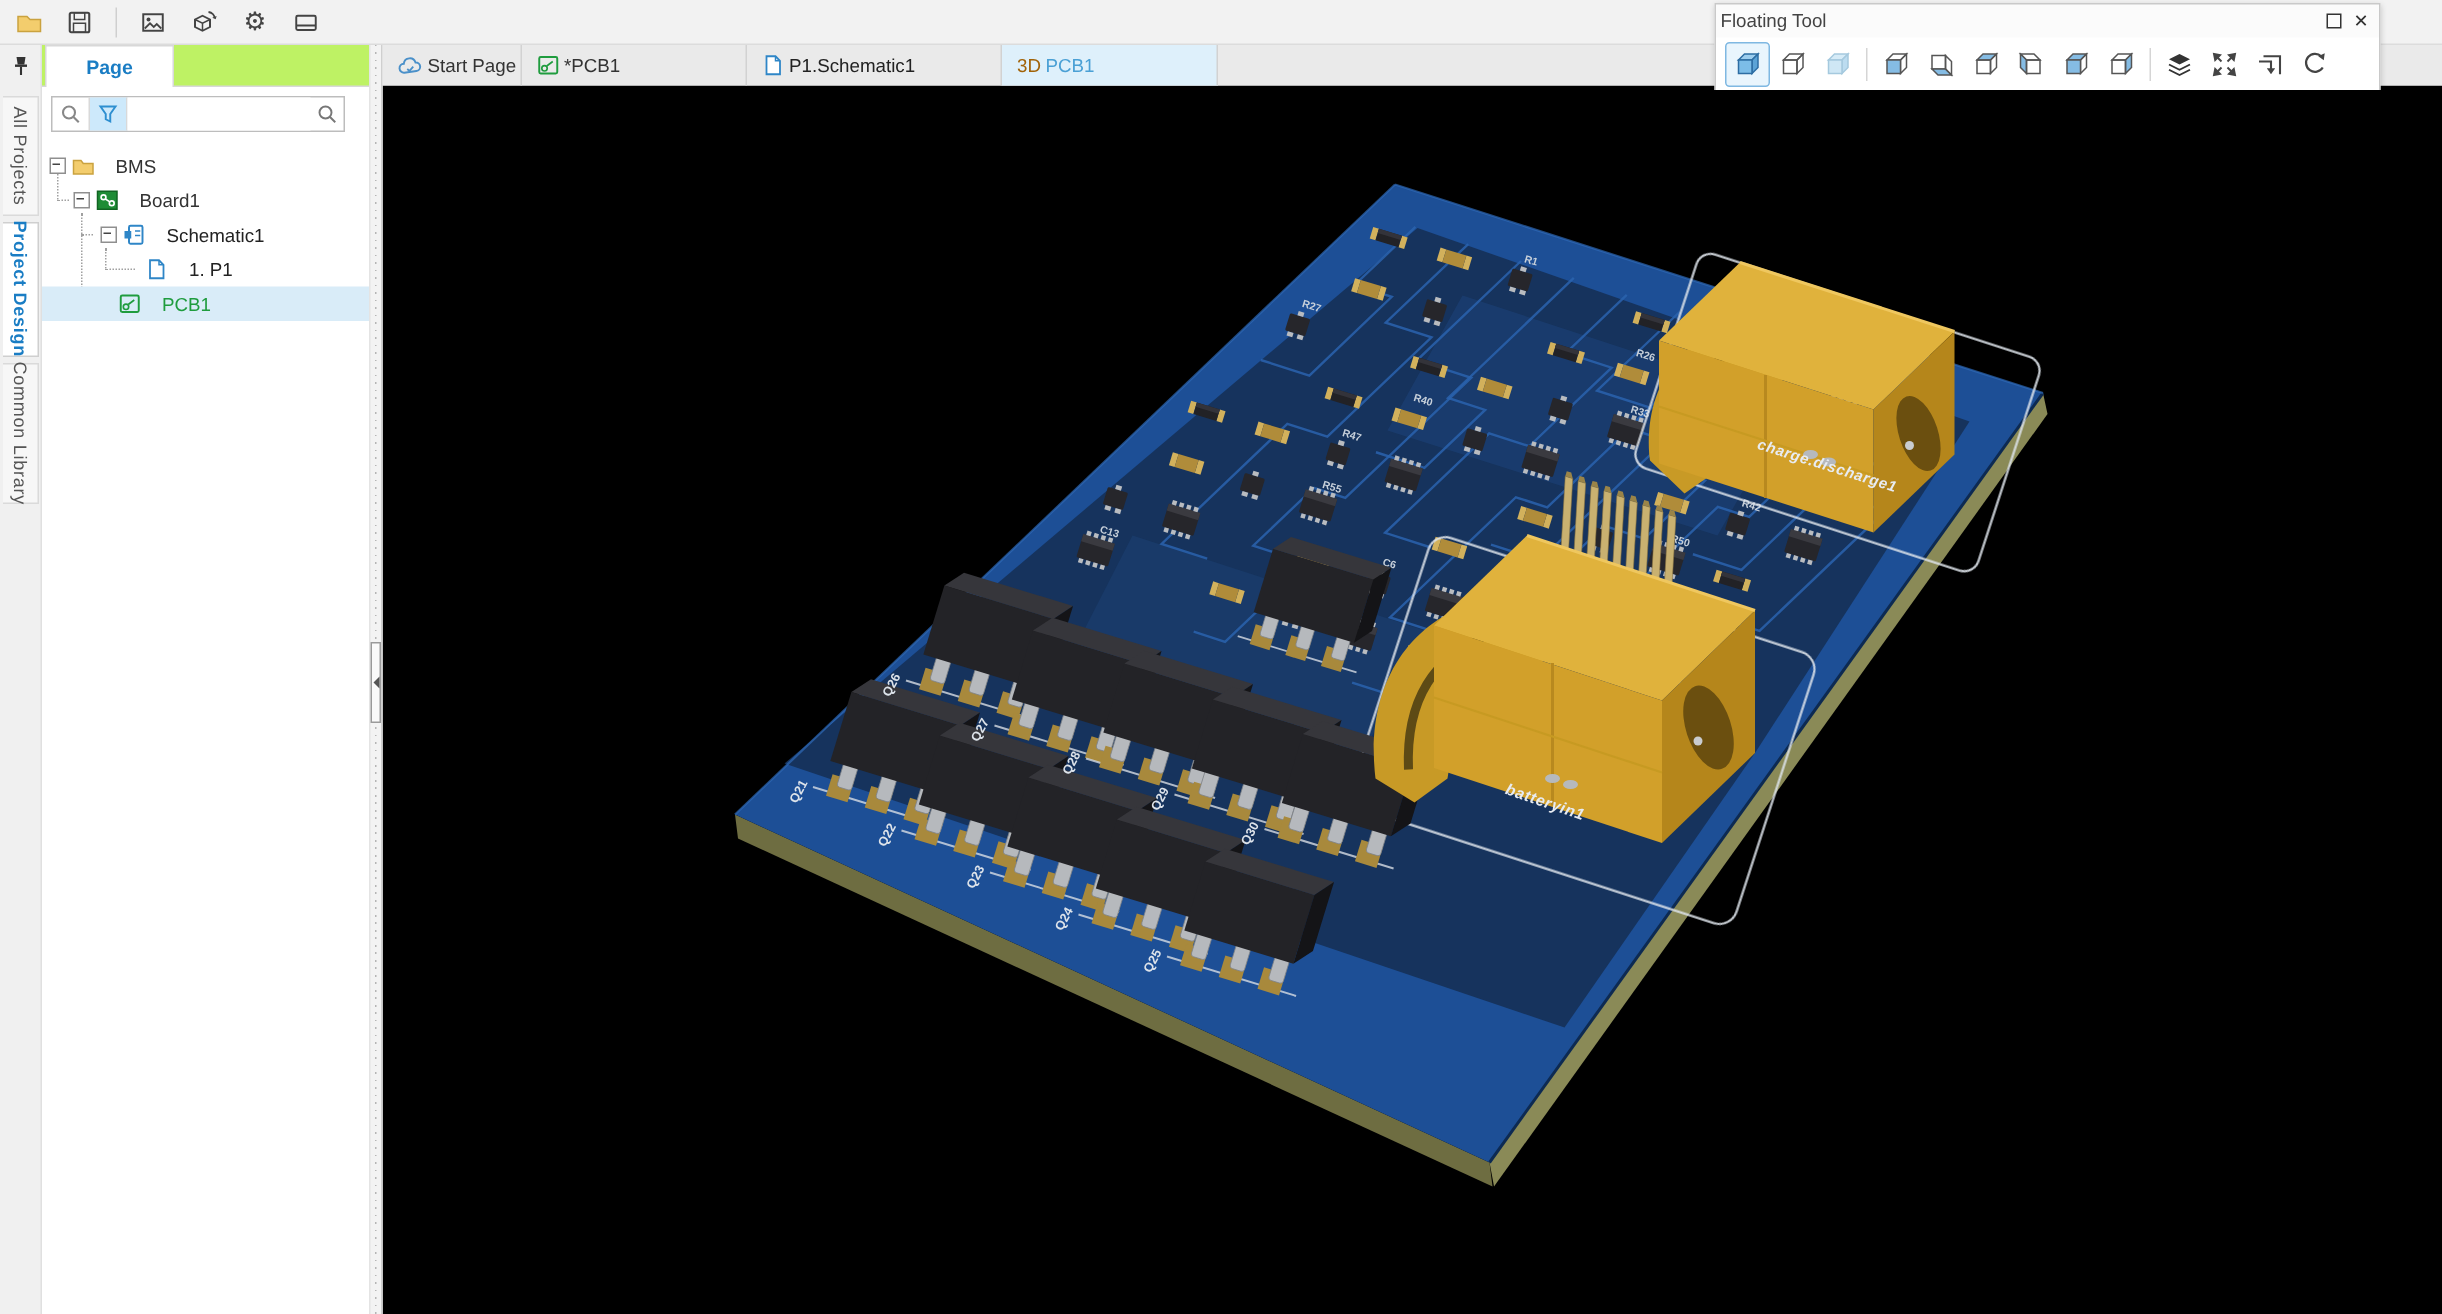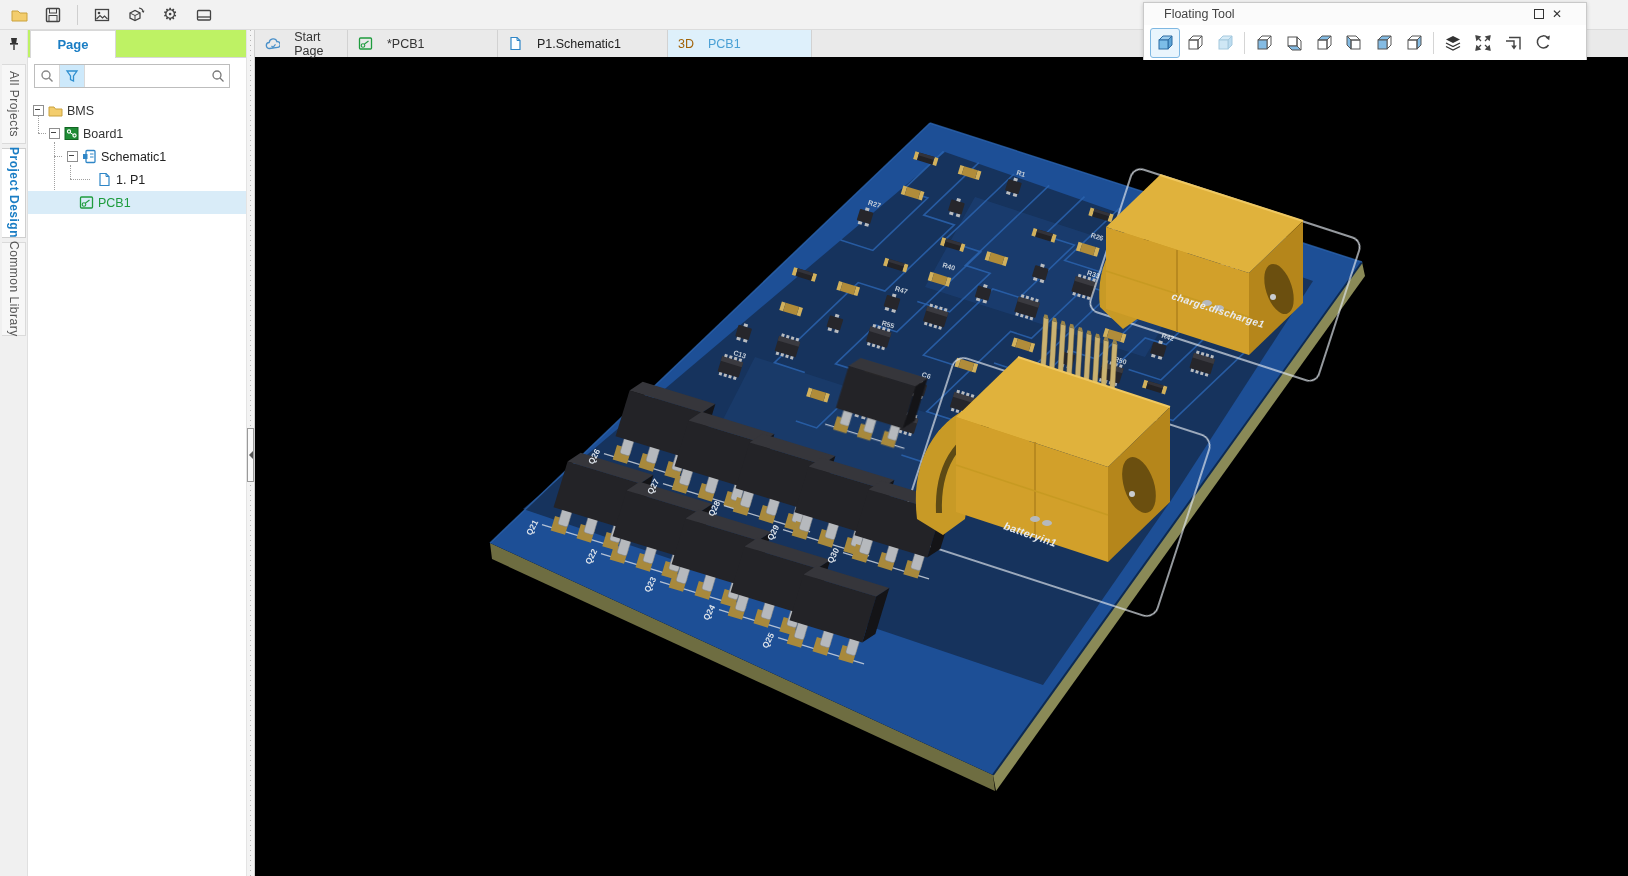--- a/index.html
+++ b/index.html
@@ -27,52 +27,52 @@
   #pagetab{position:absolute;left:3px;top:0;width:86px;height:28px;background:#fff;
            border:1px solid #d8d8d8;border-bottom:none;display:flex;align-items:center;
            justify-content:center;color:#1a7dc4;font-weight:bold;font-size:13px;box-sizing:border-box;cursor:pointer}
   #searchrow{position:absolute;left:7px;top:34px;width:196px;height:24px;border:1px solid #bdbdbd;
              background:#fff;display:flex;align-items:stretch;box-sizing:border-box}
   .scell{width:24px;border-right:1px solid #d9d9d9;display:flex;align-items:center;justify-content:center;cursor:pointer}
   .scell.filter{background:#cde9fb}
   #searchrow input{flex:1;border:none;outline:none;font-size:12px;padding:0 4px;min-width:0}
   .scell.rmag{border-right:none;border-left:none;width:22px}
   .trow{position:absolute;height:23px;display:flex;align-items:center;font-size:12.5px;color:#333;white-space:nowrap;cursor:pointer}
-  .trow .lbl{margin-left:4px}
+  .trow .lbl{margin-left:14px}
   .bold{font-weight:normal;color:#222}
   #row-pcb1-bg{position:absolute;left:0;top:161px;width:219px;height:23px;background:#d9ecf8}
   .expander{width:9px;height:9px;border:1px solid #8f8f8f;background:#fff;position:relative;flex:0 0 auto}
   .expander:after{content:"";position:absolute;left:1px;top:3px;width:5px;height:1px;background:#444}
   .dot-v{position:absolute;width:0;border-left:1px dotted #a0a0a0}
   .dot-h{position:absolute;height:0;border-top:1px dotted #a0a0a0}
   .ticon{width:15px;height:15px;flex:0 0 auto;margin-left:4px}
   
   #splitter{position:absolute;left:246px;top:30px;width:9px;height:846px;background:#f3f3f3;
             border-left:1px solid #e4e4e4;border-right:1px solid #cfcfcf;box-sizing:border-box;z-index:4;cursor:col-resize}
   #splitter .dots{margin:0 auto;width:1px;height:100%;background:repeating-linear-gradient(to bottom,#b5b5b5 0 1px,transparent 1px 5px)}
   #splitthumb{position:absolute;left:0;top:398px;width:7px;height:54px;background:#fafafa;
               border:1px solid #9a9a9a;box-sizing:border-box;cursor:pointer}
   #splitthumb:after{content:"";position:absolute;left:1px;top:22px;border-right:4px solid #555;
                     border-top:4px solid transparent;border-bottom:4px solid transparent}
   
   #tabbar{position:absolute;left:255px;top:30px;width:1373px;height:27px;background:#eaeaea;z-index:2;display:flex}
-  .dtab{display:flex;align-items:center;gap:14px;padding-left:10px;box-sizing:border-box;
+  .dtab{display:flex;align-items:center;gap:3px;padding-left:10px;box-sizing:border-box;
         border-right:1px solid #d2d2d2;font-size:12.5px;color:#333;cursor:pointer;height:27px}
   .dtab.active{background:#def0fb}
   .dtab .pfx{color:#a16207}
   .dtab.active .lbl{color:#4aa0d5}
   
   #canvas{position:absolute;left:255px;top:57px;width:1373px;height:819px;background:#000;overflow:hidden;z-index:1}
   #watermark{position:absolute;left:407px;top:676px;width:260px;text-align:center;color:#4d4d4d;pointer-events:none}
   #wm-ar{font-family:"DejaVu Sans",sans-serif;font-size:52px;line-height:58px;font-weight:bold}
   #wm-en{font-family:"DejaVu Sans",sans-serif;font-size:30px;line-height:34px;font-weight:bold;letter-spacing:1px;margin-top:2px}
   
   #floatpanel{position:absolute;left:1143px;top:2px;width:444px;height:58px;background:#fbfbfb;
               border:1px solid #c9c9c9;box-shadow:0 1px 4px rgba(0,0,0,.18);box-sizing:border-box;z-index:10}
-  #fp-title{height:22px;display:flex;align-items:center;padding:0 20px;font-size:12.5px;color:#444}
+  #fp-title{height:22px;display:flex;align-items:center;padding:0 3px;font-size:12.5px;color:#444}
   #fp-title .t{flex:1}
   .wbtn{width:18px;height:16px;display:flex;align-items:center;justify-content:center;color:#333;font-size:12px;cursor:pointer}
   .wbtn .box{width:8px;height:8px;border:1px solid #333}
   #fp-tools{display:flex;align-items:center;padding:1px 6px;background:#fff;height:33px}
   .fbtn{width:28px;height:28px;display:flex;align-items:center;justify-content:center;
         border:1px solid transparent;border-radius:3px;cursor:pointer}
   .fbtn.selected{background:#e9f5fd;border-color:#7fb8e2}
   .fsep{width:1px;height:22px;background:#d5d5d5;margin:0 4px}
   svg{display:block}
 </style>

